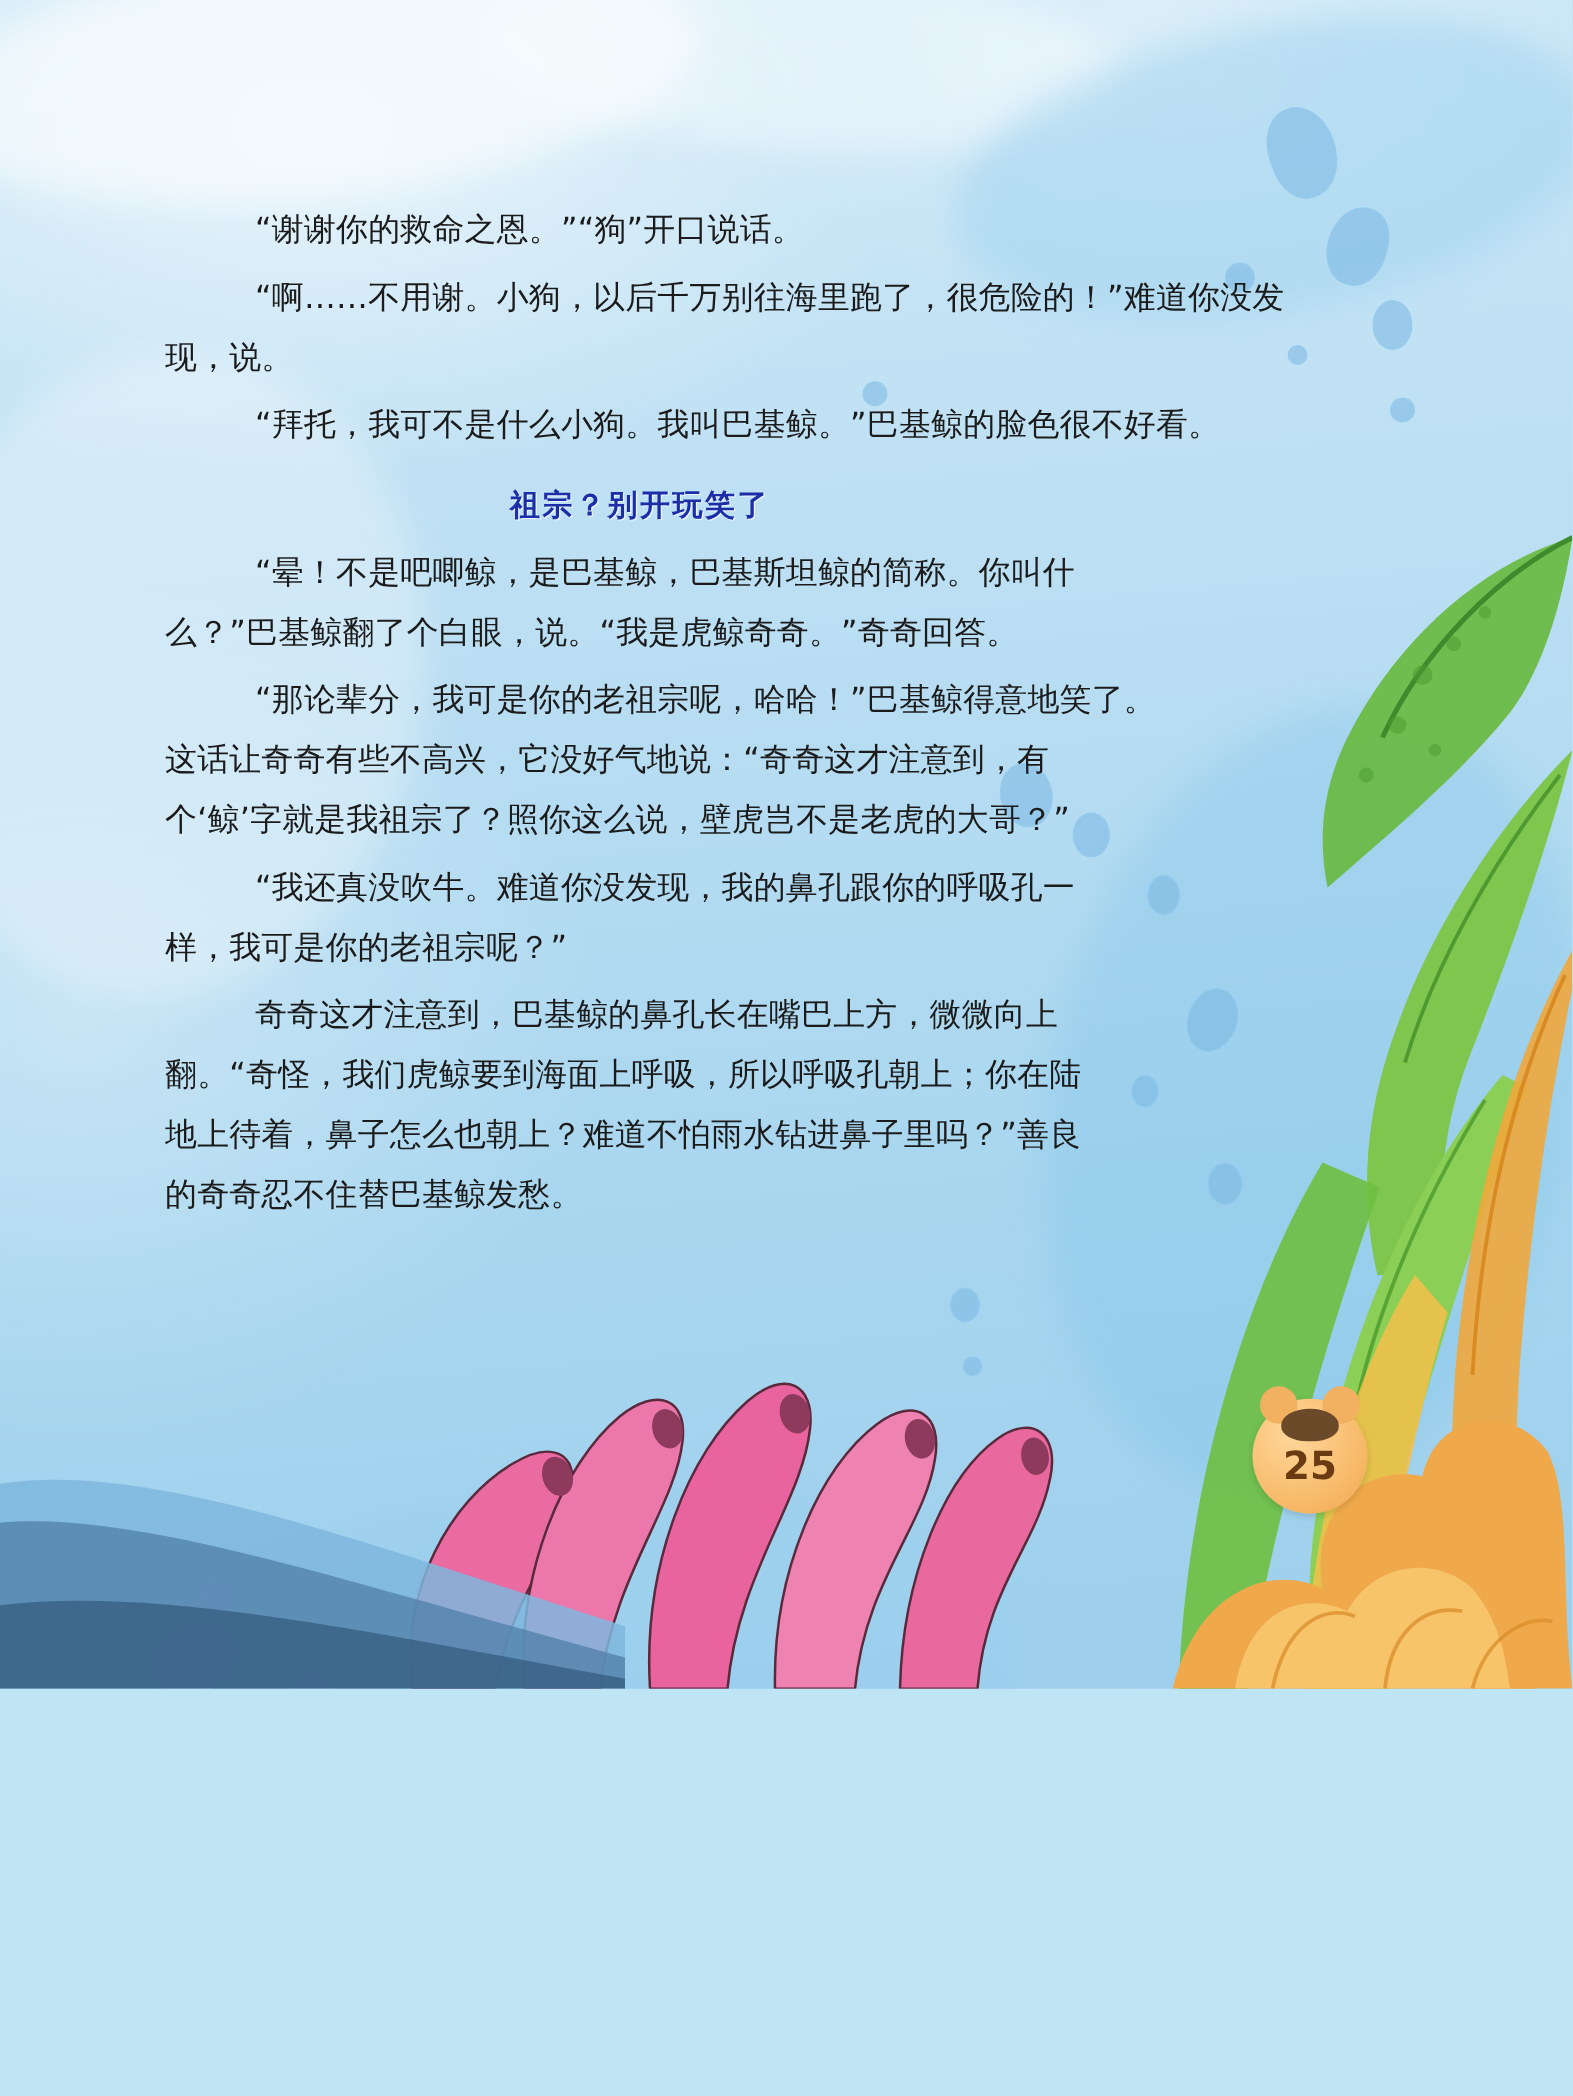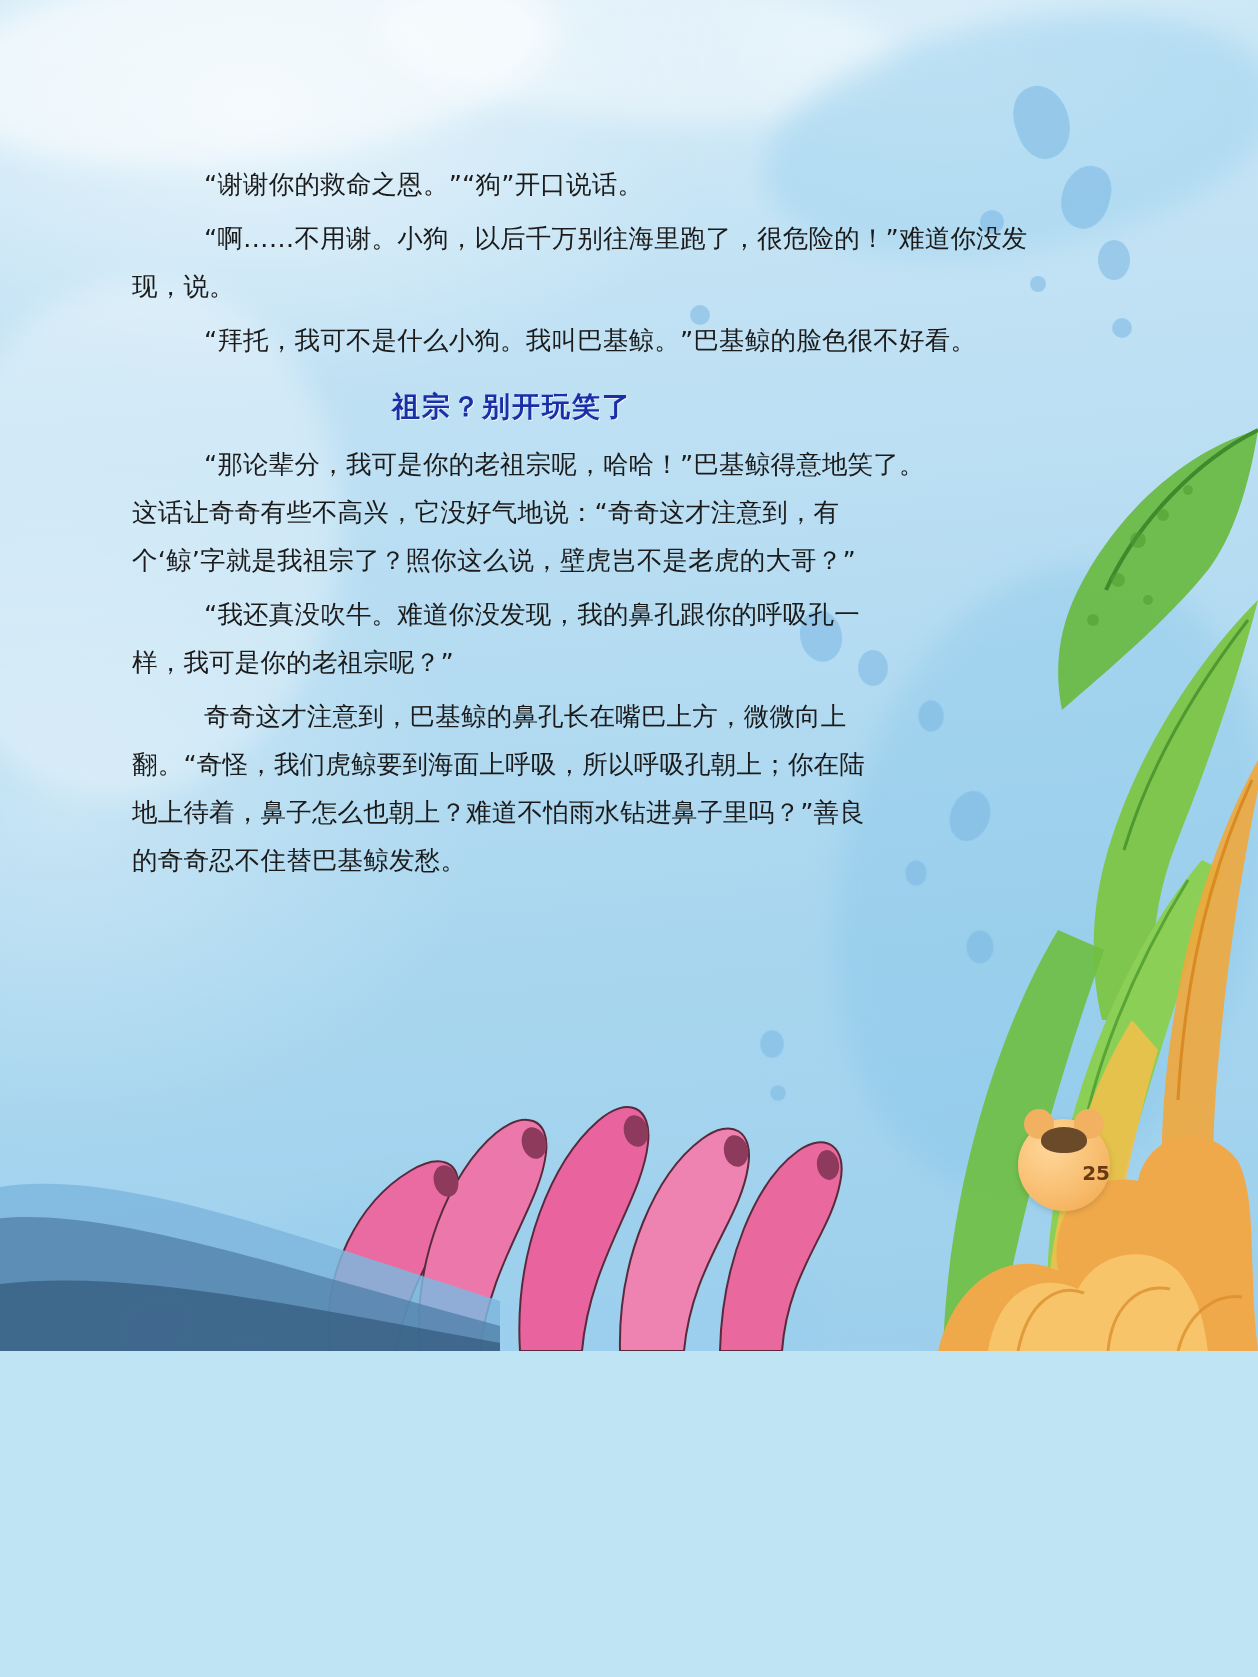--- a/index.html
+++ b/index.html
@@ -72,42 +72,42 @@
     text-indent: 72px;
     letter-spacing: 0.2px;
   }
   p.narrow { width: 740px; }
   p.narrow2 { width: 800px; }
   .section-title {
     margin: 24px 0 14px 0;
     text-align: center;
     width: 760px;
     font-family: "DejaVu Sans", "Liberation Sans", sans-serif;
-    font-size: 28px;
+    font-size: 24px;
     font-weight: bold;
     color: #1b2ea8;
     letter-spacing: 2px;
     text-shadow: 1px 1px 0 rgba(255,255,255,.7);
   }
 
   
   .page-badge {
     position: absolute;
-    right: 148px;
+    right: 164px;
     bottom: 140px;
     width: 92px;
     height: 92px;
     border-radius: 50%;
     background: radial-gradient(circle at 35% 30%, #ffd79a, #f6b765 70%, #e9a44e);
     box-shadow: 0 2px 6px rgba(0,0,0,.15);
     display: flex;
     align-items: center;
-    justify-content: flex-end;
+    justify-content: center;
     color: #6a3b12;
-    font-size: 20px;
+    font-size: 31px;
     font-weight: bold;
     font-family: "DejaVu Sans", sans-serif;
   }
   .page-badge .ear {
     position: absolute;
     width: 30px; height: 30px;
     border-radius: 50%;
     background: #f2b061;
     top: -10px;
   }
@@ -244,20 +244,21 @@
   </div>
 
   <div class="text-col">
 
     <p class="para">“谢谢你的救命之恩。”“狗”开口说话。</p>
     <p class="para">“啊……不用谢。小狗，以后千万别往海里跑了，很危险的！”难道你没发现，说。</p>
     <p class="para">“拜托，我可不是什么小狗。我叫巴基鲸。”巴基鲸的脸色很不好看。</p>
 
     <h2 class="section-title">祖宗？别开玩笑了</h2>
 
+    <p class="para narrow">“晕！不是吧唧鲸，是巴基鲸，巴基斯坦鲸的简称。你叫什么？”巴基鲸翻了个白眼，说。“我是虎鲸奇奇。”奇奇回答。</p>
     <p class="para narrow2">“那论辈分，我可是你的老祖宗呢，哈哈！”巴基鲸得意地笑了。这话让奇奇有些不高兴，它没好气地说：“奇奇这才注意到，有个‘鲸’字就是我祖宗了？照你这么说，壁虎岂不是老虎的大哥？”</p>
     <p class="para narrow">“我还真没吹牛。难道你没发现，我的鼻孔跟你的呼吸孔一样，我可是你的老祖宗呢？”</p>
     <p class="para narrow">奇奇这才注意到，巴基鲸的鼻孔长在嘴巴上方，微微向上翻。“奇怪，我们虎鲸要到海面上呼吸，所以呼吸孔朝上；你在陆地上待着，鼻子怎么也朝上？难道不怕雨水钻进鼻子里吗？”善良的奇奇忍不住替巴基鲸发愁。</p>
 
   </div>
 
   <div class="page-badge">
     <span class="ear l"></span>
     <span class="ear r"></span>
     <span class="face"></span>

